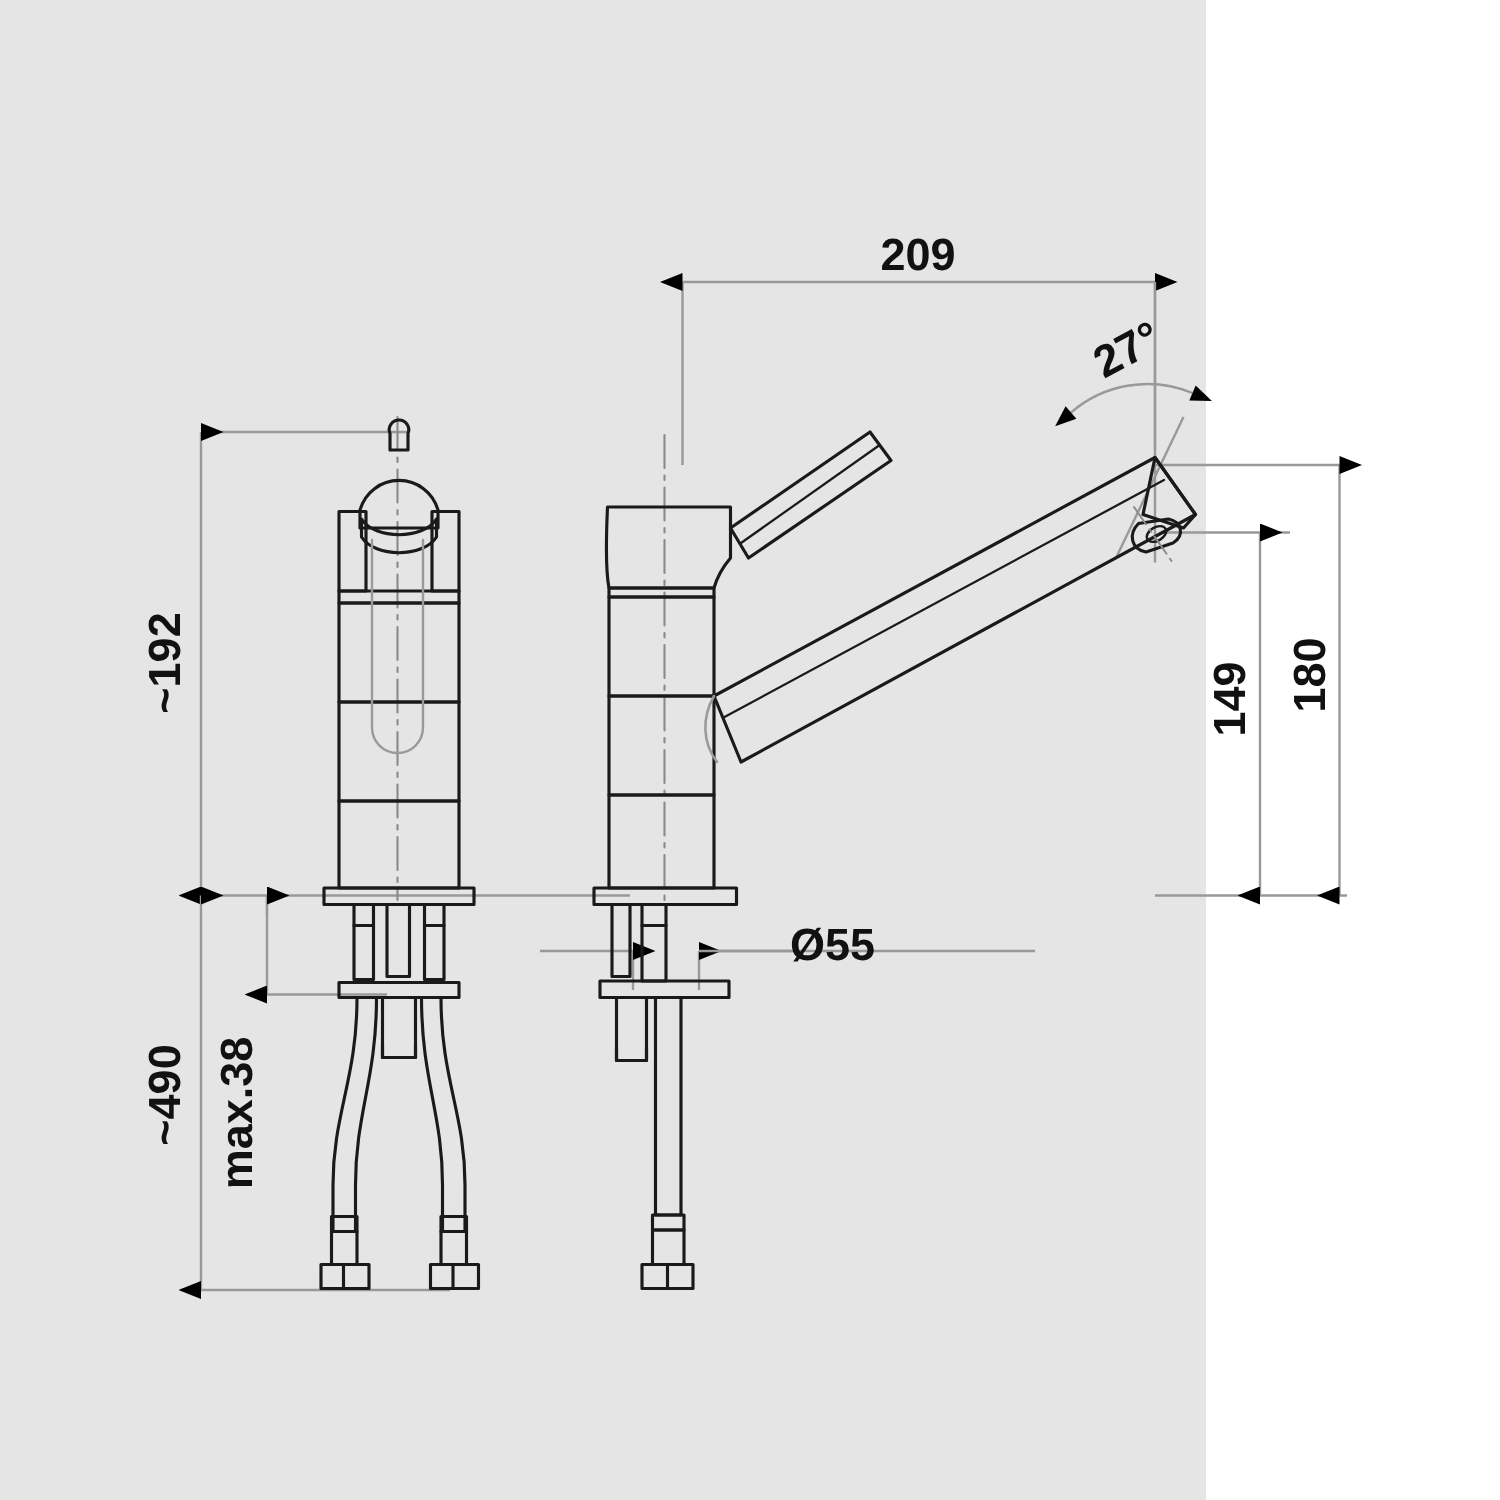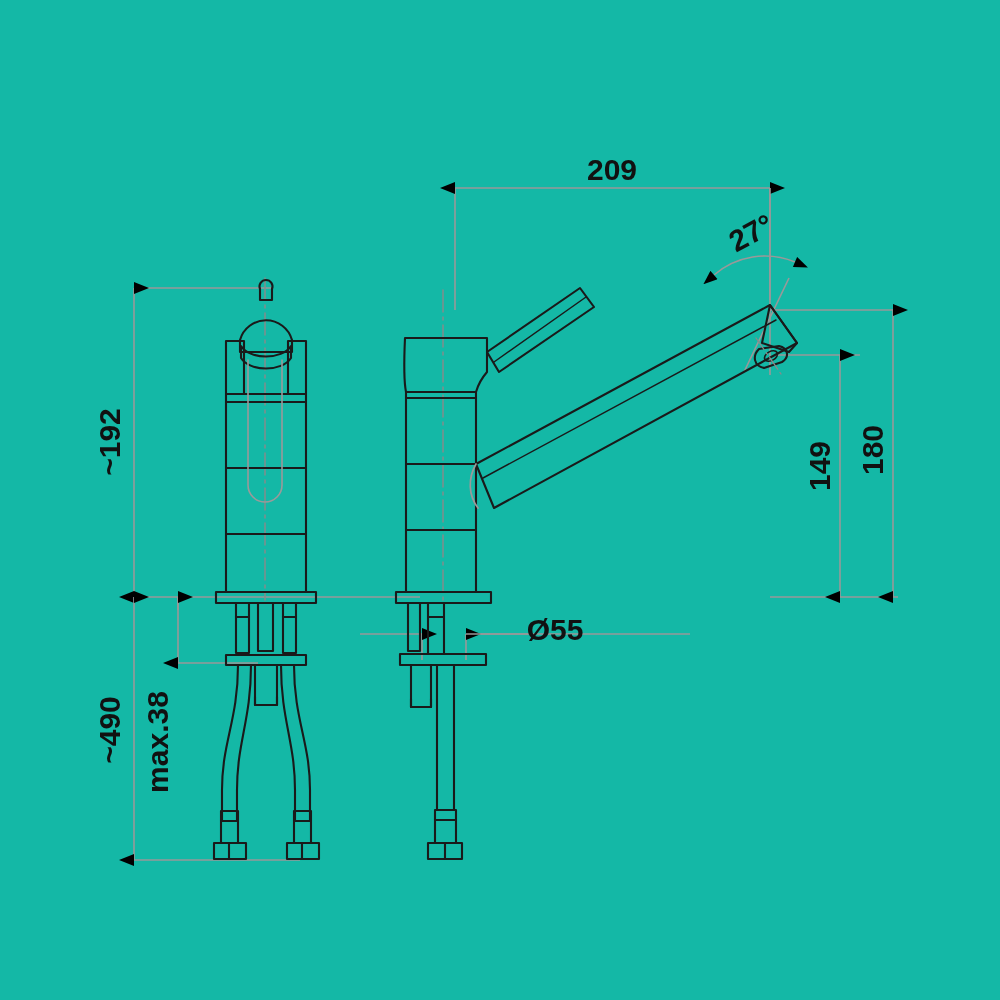--- a/index.html
+++ b/index.html
@@ -9,23 +9,23 @@
     background: #ffffff;
   }
   body {
     width: 1000px;
     height: 1000px;
     font-family: "Liberation Sans", sans-serif;
     overflow: hidden;
   }
   #drawing-root {
     position: relative;
-    width: 1000px;
+    width: 804px;
     height: 1000px;
-    background: #14b8a6;
+    background: #e5e5e5;
   }
   svg#tech-drawing {
     display: block;
     width: 1000px;
     height: 1000px;
   }
   .dim-text {
     font-family: "Liberation Sans", sans-serif;
     font-weight: bold;
     font-size: 30px;

